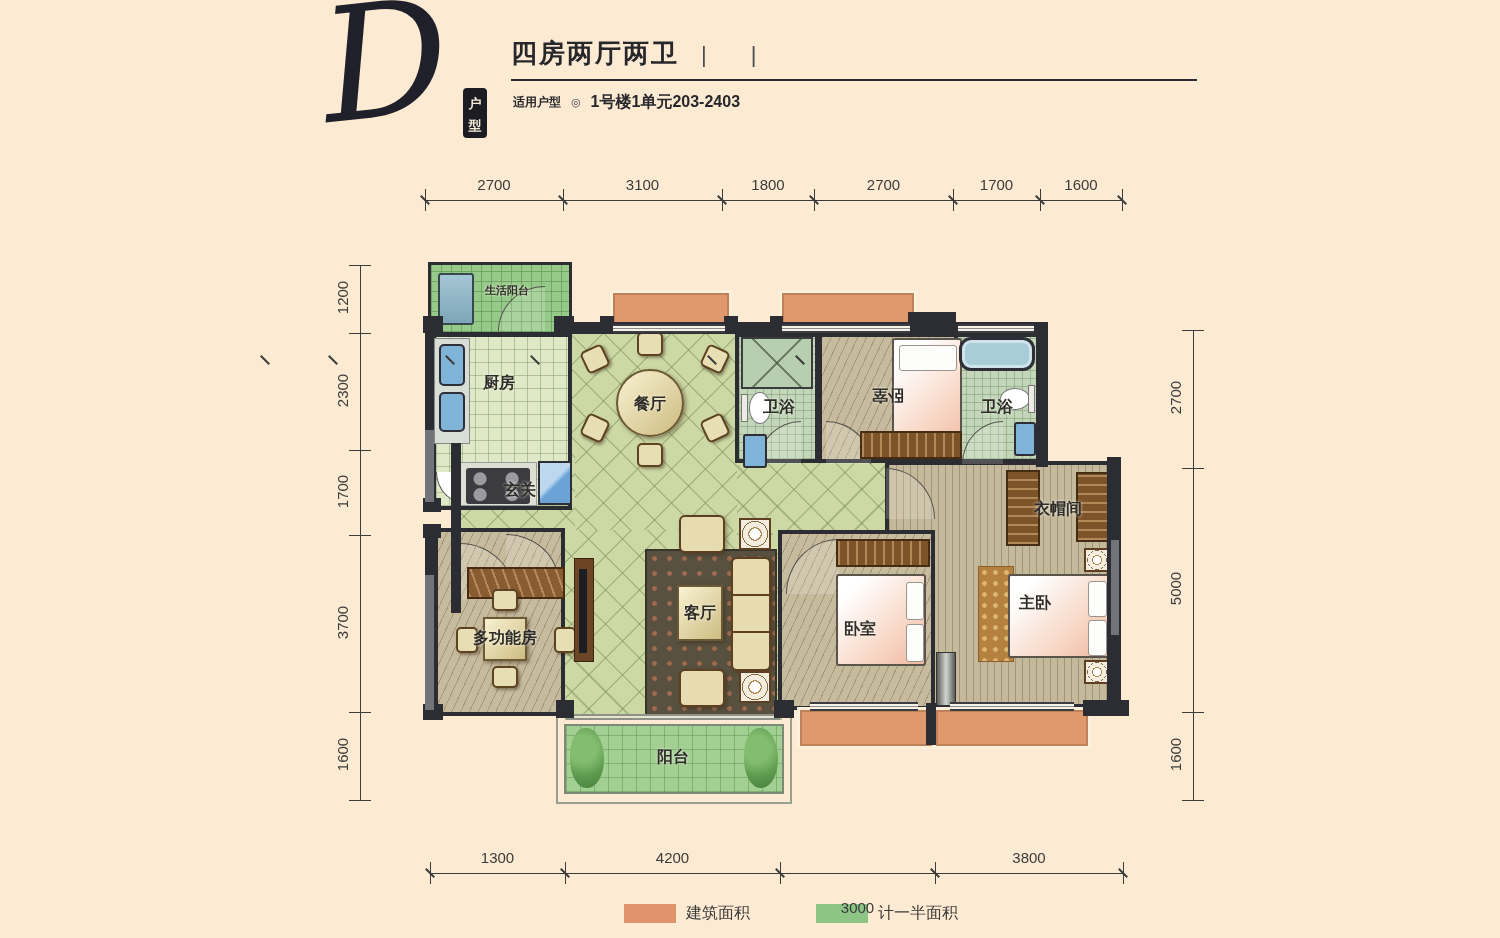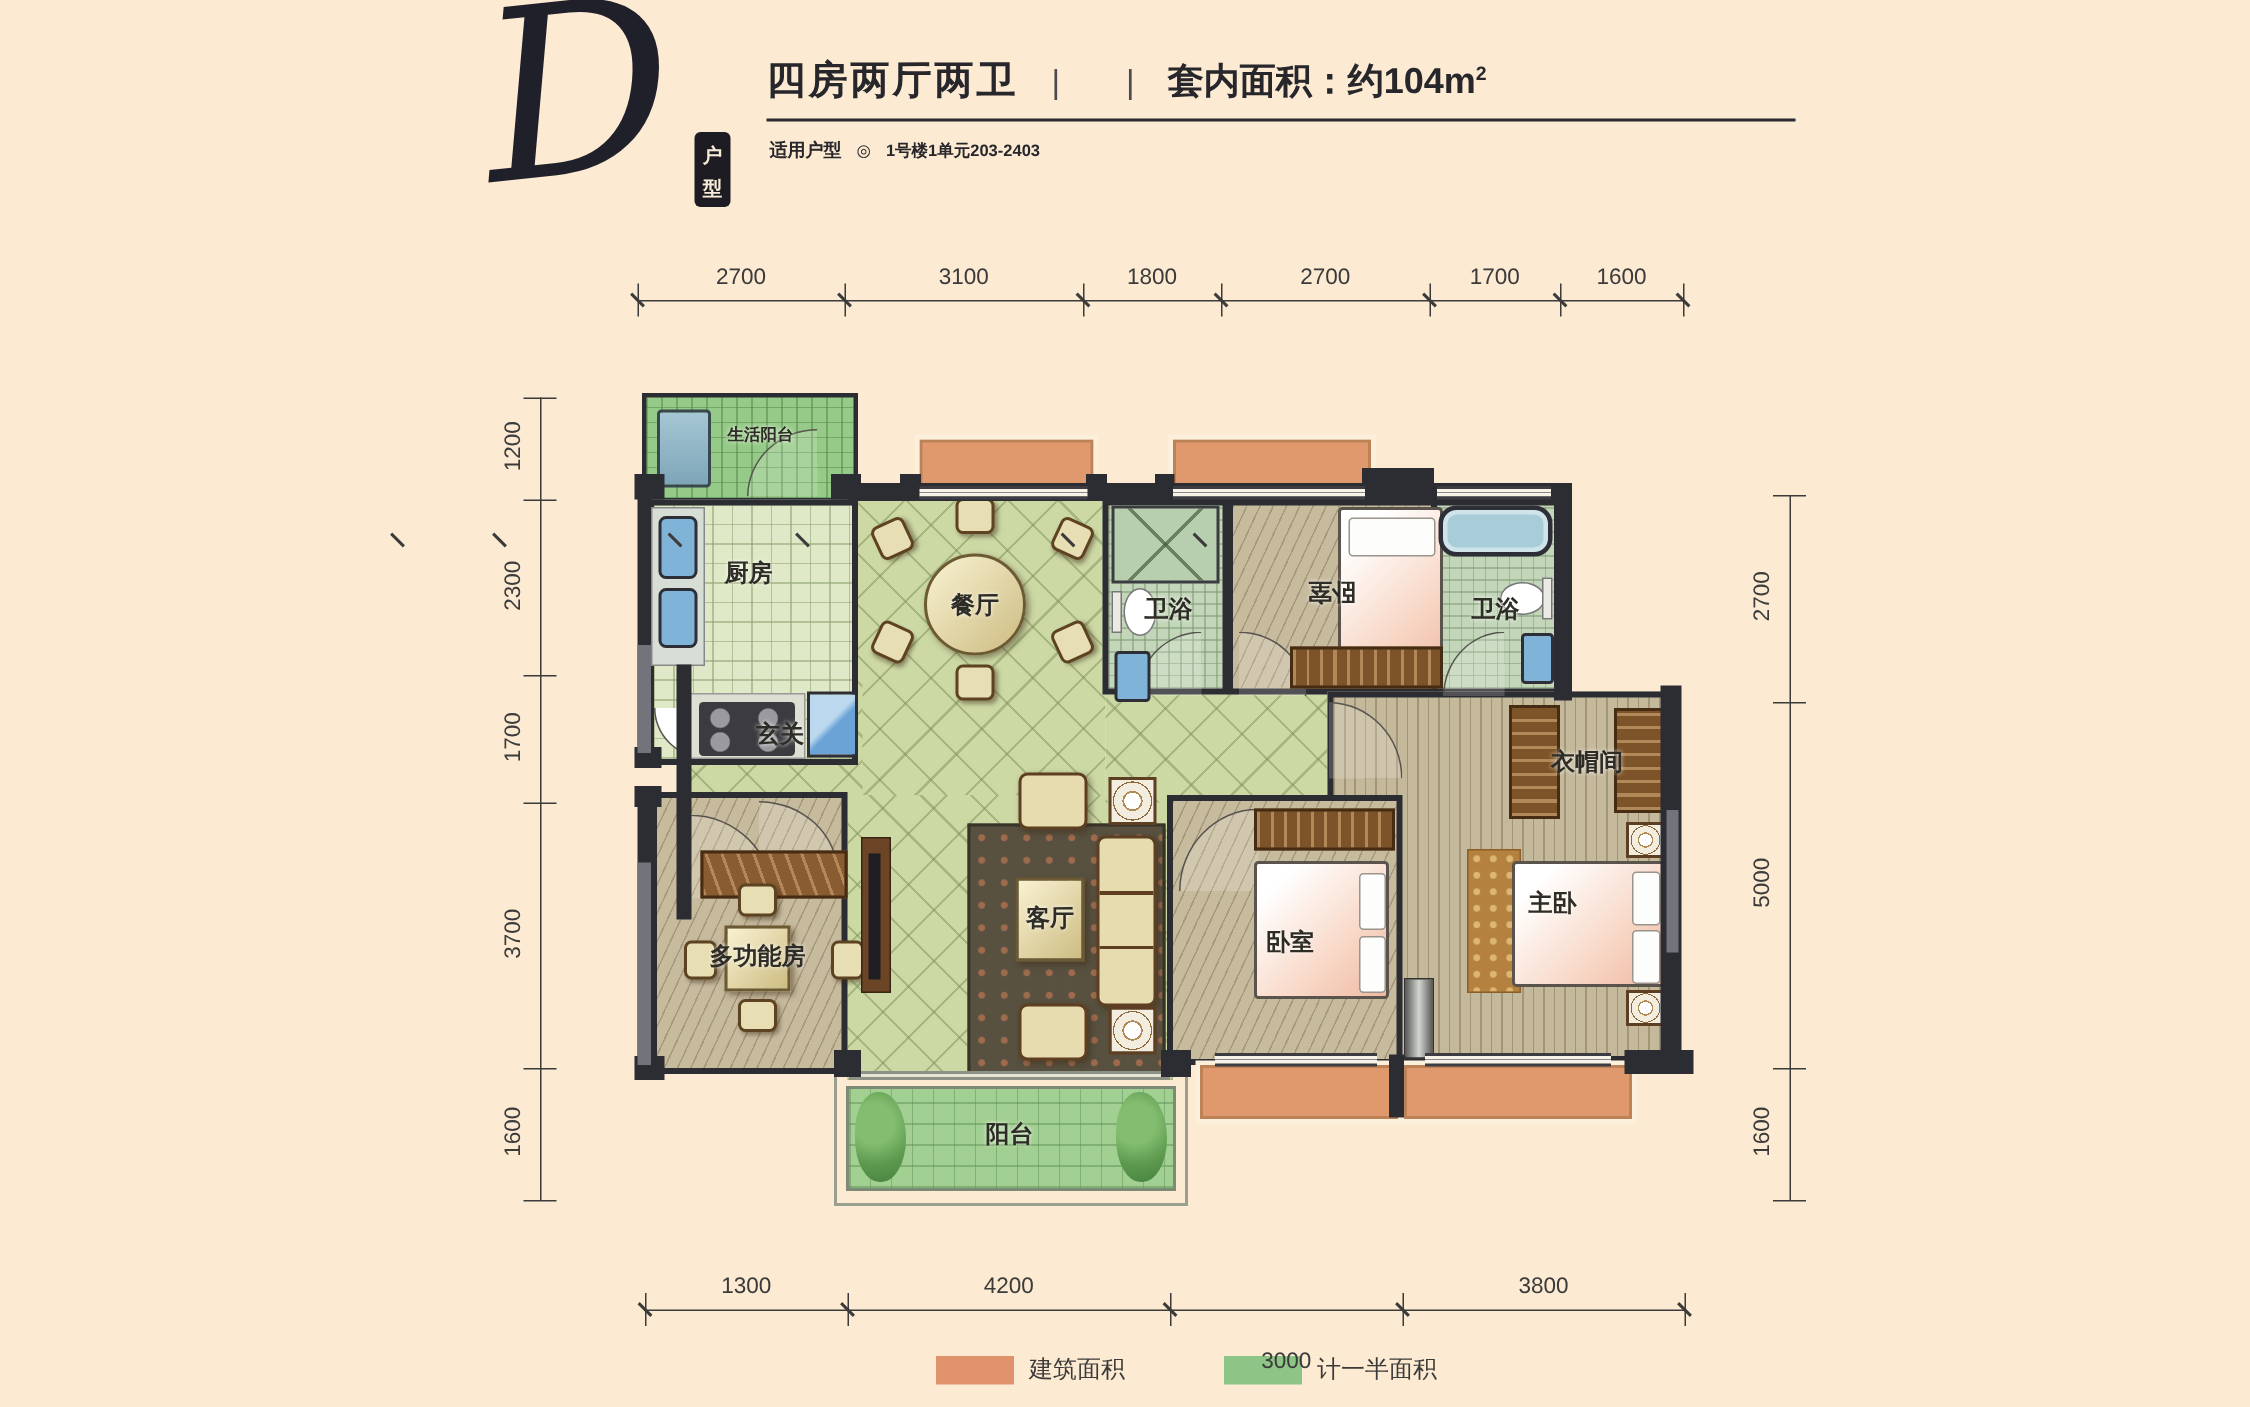--- a/index.html
+++ b/index.html
@@ -13,21 +13,21 @@
     line-height:1.7;padding-top:5px;box-sizing:border-box;word-break:break-all}
   .title-row{position:absolute;left:511px;top:36px;display:flex;align-items:baseline;white-space:nowrap}
   .main-title{font-size:26px;font-weight:bold;letter-spacing:2px}
   .t-sep{font-size:22px;color:#4a4a50;margin:0 22px;font-weight:normal}
   .area-text{font-size:24px;font-weight:bold}
   .area-text sup{font-size:13px}
   .h-rule{position:absolute;left:511px;top:79px;width:686px;height:2px;background:#2b2b31}
   .sub-row{position:absolute;left:513px;top:92px;display:flex;align-items:center;white-space:nowrap}
   .sub-label{font-size:12px;font-weight:bold}
   .sub-bullet{font-size:11px;margin:0 10px;color:#33333a}
-  .sub-value{font-size:11px;font-weight:bold}
+  .sub-value{font-size:16px;font-weight:bold}
   
   .room{position:absolute;border:4px solid #2c2c33;box-sizing:border-box;z-index:2}
   .open{position:absolute;box-sizing:border-box;z-index:1}
   .label{position:absolute;font-size:16px;font-weight:bold;color:#2e2c26;white-space:nowrap;
     transform:translate(-50%,-50%);text-shadow:0 0 3px rgba(255,255,250,.85);z-index:30}
   .tile-diamond{background:
     repeating-linear-gradient(45deg, rgba(118,136,80,.42) 0 1.5px, transparent 1.5px 24px),
     repeating-linear-gradient(-45deg, rgba(118,136,80,.42) 0 1.5px, transparent 1.5px 24px),#ccd9a5}
   .tile-k{background:
     repeating-linear-gradient(0deg, rgba(140,160,110,.55) 0 1px, transparent 1px 13px),
@@ -96,21 +96,20 @@
 </head>
 <body>
 
 <div>
   <div class="d-letter">D</div>
   <div class="seal">户型</div>
   <div class="title-row">
     <span class="main-title">四房两厅两卫</span>
     <span class="t-sep">|</span>
     <span class="t-sep">|</span>
-    <span class="area-text"><span>套内面积：约104m</span><sup>2</sup></span>
   </div>
   <div class="h-rule"></div>
   <div class="sub-row">
     <span class="sub-label">适用户型</span>
     <span class="sub-bullet">◎</span>
     <span class="sub-value">1号楼1单元203-2403</span>
   </div>
 </div>
 
 <div>

